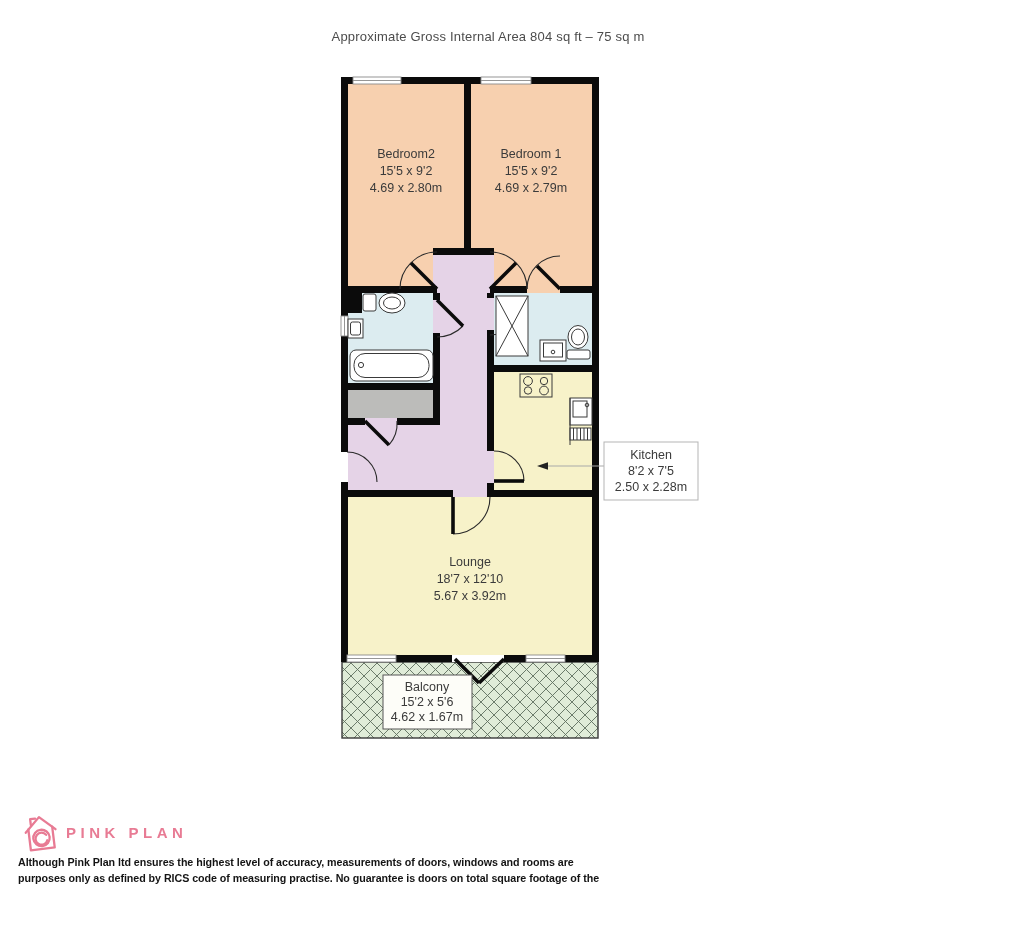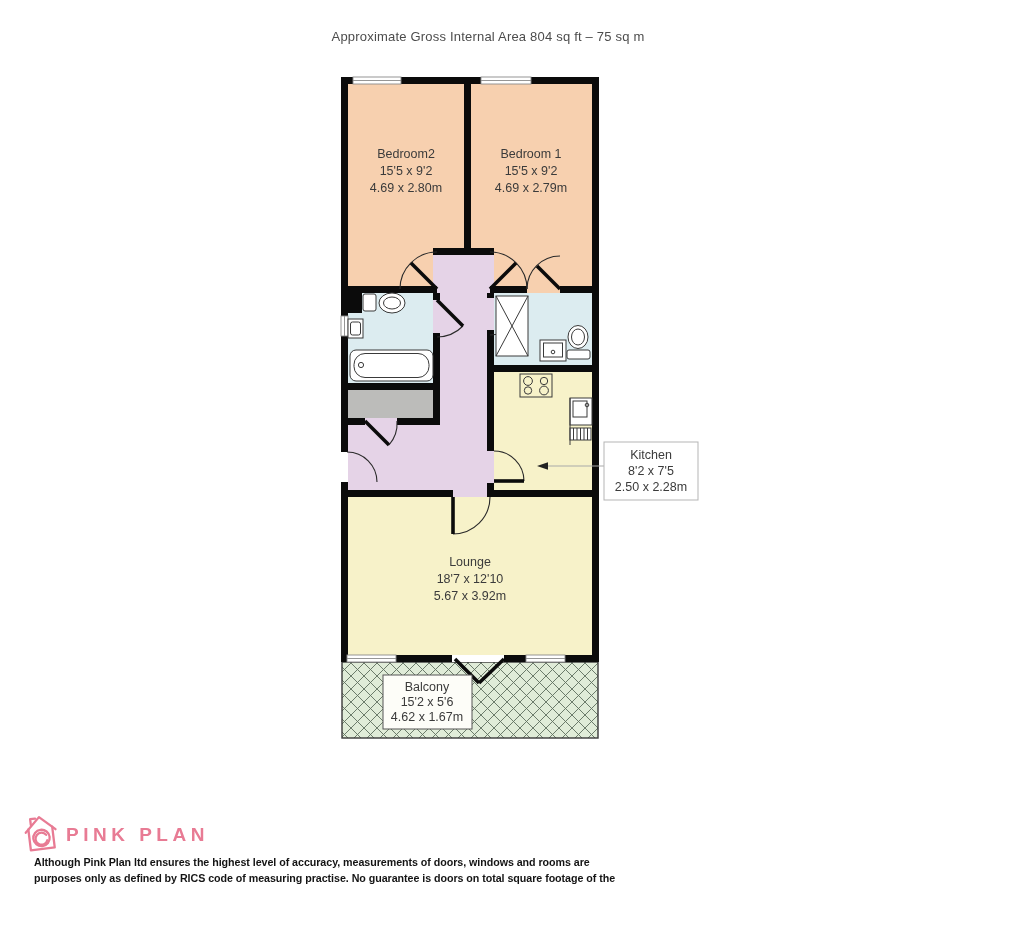--- a/index.html
+++ b/index.html
@@ -12,24 +12,24 @@
   .wall{fill:#0b0b0b;}
   .open{fill:#ffffff;}
   .winframe{fill:#ffffff;stroke:#8a8a8a;stroke-width:0.9;}
   .winline{stroke:#8a8a8a;stroke-width:0.9;}
   .fix{fill:#ffffff;stroke:#3a3a3a;stroke-width:1;}
   .fixn{fill:none;stroke:#3a3a3a;stroke-width:1;}
   .arc{fill:none;stroke:#2a2a2a;stroke-width:1.1;}
   .leaf{stroke:#0b0b0b;stroke-width:3.6;fill:none;}
   .brand-row{position:absolute;left:18px;top:810px;height:46px;}
   .brand-icon{position:absolute;left:0;top:0;}
-  .brand-text{position:absolute;left:48px;top:14px;font-size:19px;letter-spacing:4.5px;
+  .brand-text{position:absolute;left:48px;top:14px;font-size:15px;letter-spacing:4.5px;
               color:#e87b94;font-weight:600;white-space:nowrap;}
   .disclaimer{position:absolute;left:18px;top:855px;font-size:10.7px;line-height:15.6px;
-              color:#141414;font-weight:700;letter-spacing:-0.05px;margin-left:16px;}
+              color:#141414;font-weight:700;letter-spacing:-0.05px;}
   .disclaimer div{white-space:nowrap;}
   .sanders{position:absolute;left:914px;top:850px;width:112px;text-align:center;}
   .sanders-name{font-family:"Liberation Serif",serif;font-size:29px;color:#4a605e;line-height:30px;}
   .sanders-sub{font-size:6.5px;letter-spacing:3.4px;color:#c6ccd1;margin-top:2px;}
 </style>
 </head>
 <body>
 
 <div class="page">
 

